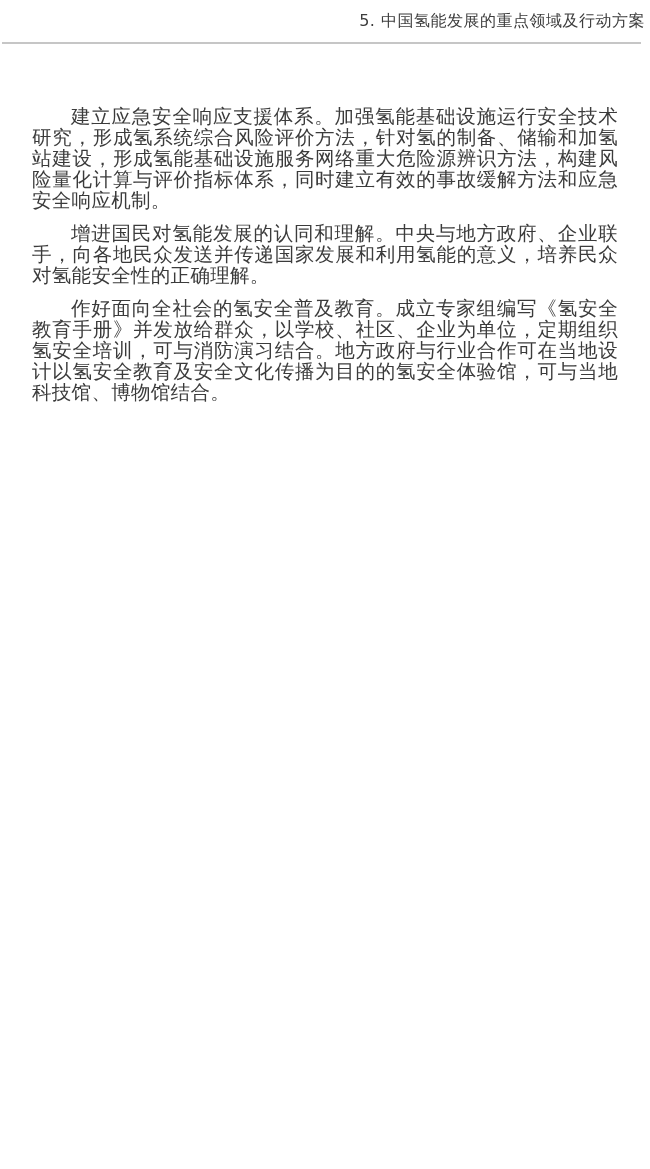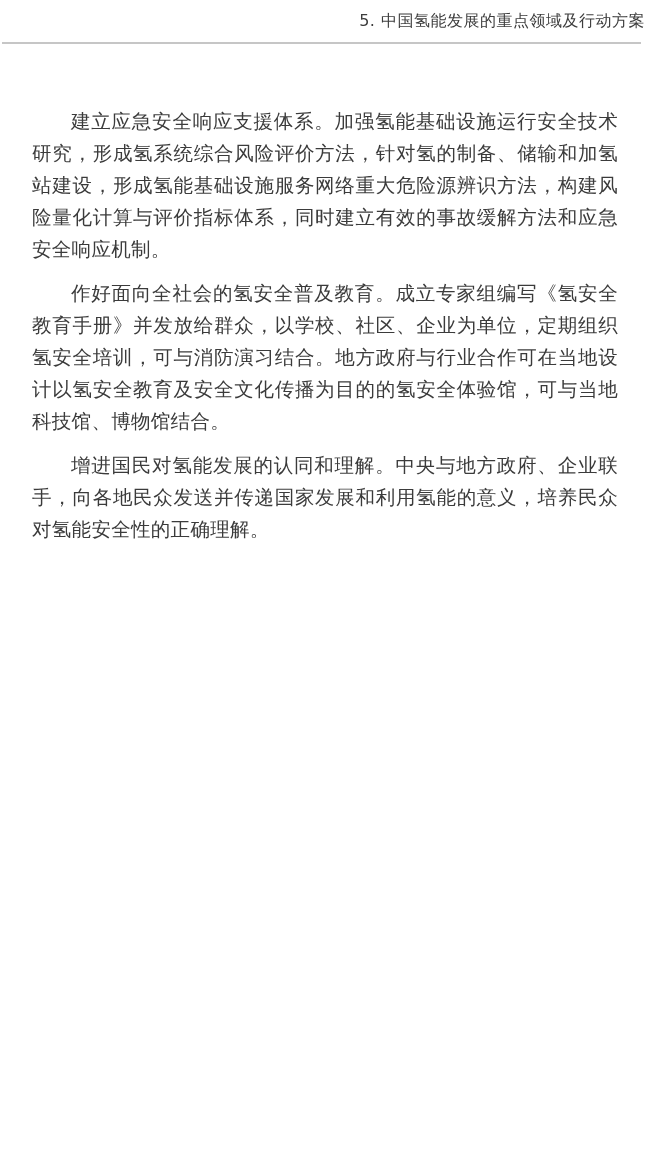--- a/index.html
+++ b/index.html
@@ -34,21 +34,21 @@
   }
   .content {
     position: absolute;
     top: 106px;
     left: 32px;
     width: 586px;
   }
   .para {
     margin: 0 0 12px 0;
     font-size: 19.5px;
-    line-height: 32px;
+    line-height: 21px;
     color: #3b3b3b;
     text-align: justify;
     text-indent: 2em;
     letter-spacing: 0.3px;
   }
   .section-heading {
     margin: 20px 0 20px 0;
     font-size: 21px;
     line-height: 30px;
     font-weight: 600;
@@ -78,23 +78,23 @@
 
   <div class="header-title">5. 中国氢能发展的重点领域及行动方案</div>
 
   <div class="header-rule"></div>
 
   <div class="content">
 
     <p class="para">建立应急安全响应支援体系。加强氢能基础设施运行安全技术研究，形成氢系统综合风险评价方法，针对氢的制备、储输和加氢站建设，形成氢能基础设施服务网络重大危险源辨识方法，构建风险量化计算与评价指标体系，同时建立有效的事故缓解方法和应急安全响应机制。</p>
 
 
+    <p class="para">增进国民对氢能发展的认同和理解。中央与地方政府、企业联手，向各地民众发送并传递国家发展和利用氢能的意义，培养民众对氢能安全性的正确理解。</p>
+
     <p class="para">作好面向全社会的氢安全普及教育。成立专家组编写《氢安全教育手册》并发放给群众，以学校、社区、企业为单位，定期组织氢安全培训，可与消防演习结合。地方政府与行业合作可在当地设计以氢安全教育及安全文化传播为目的的氢安全体验馆，可与当地科技馆、博物馆结合。</p>
-
-    <p class="para">增进国民对氢能发展的认同和理解。中央与地方政府、企业联手，向各地民众发送并传递国家发展和利用氢能的意义，培养民众对氢能安全性的正确理解。</p>
 
   </div>
 
   <div class="footer-rule"></div>
 
   <div class="page-number">83</div>
 
 </div>
 
 </body></html>

